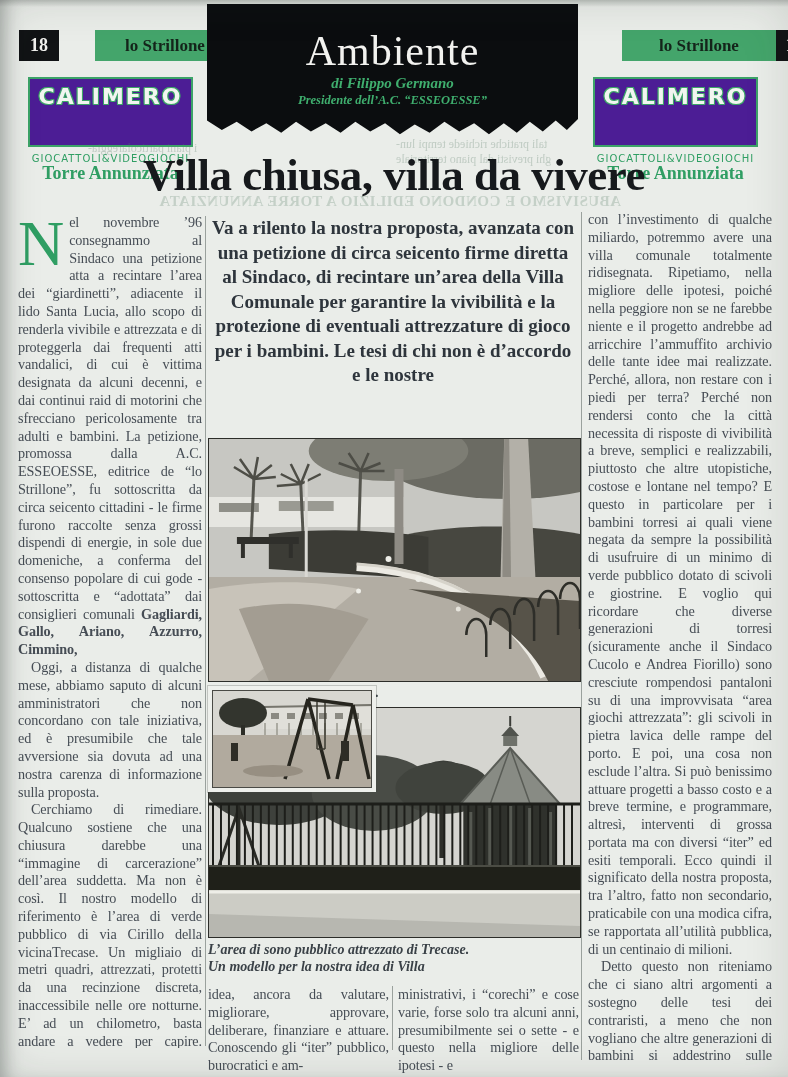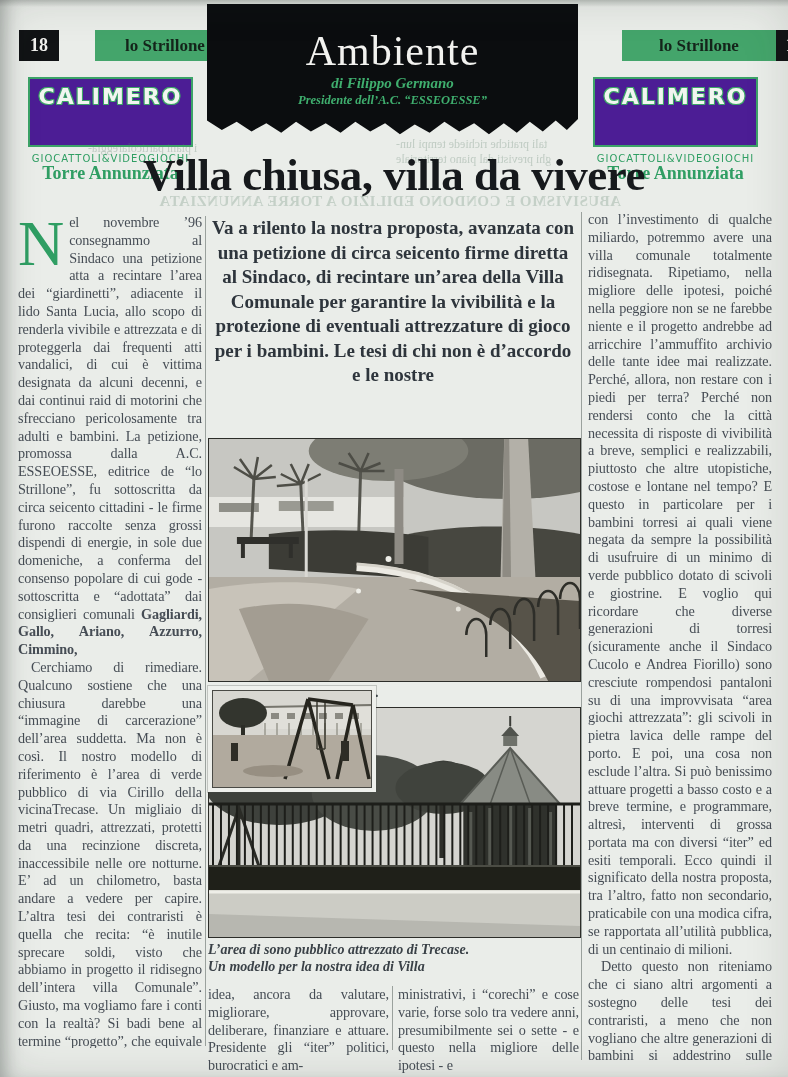--- a/index.html
+++ b/index.html
@@ -123,20 +123,21 @@
   <div class="ghost g4">ABUSIVISMO E CONDONO EDILIZIO A TORRE ANNUNZIATA</div>
 
   <h1 class="headline" style="margin:0;">Villa chiusa, villa da vivere</h1>
 
   <div class="vrule vr-left"></div>
   <div class="vrule vr-right"></div>
   <div class="vrule vr-bottom"></div>
 
   <div class="col-left bodytext">
     <p><span class="dropcap">N</span><span>el novembre ’96 consegnammo al Sindaco una petizione atta a recintare l’area dei “giardinetti”, adiacente il lido Santa Lucia, allo scopo di renderla vivibile e attrezzata e di proteggerla dai frequenti atti vandalici, di cui è vittima designata da alcuni decenni, e dai continui raid di motorini che sfrecciano pericolosamente tra adulti e bambini. La petizione, promossa dalla A.C. ESSEOESSE, editrice de “lo Strillone”, fu sottoscritta da circa seicento cittadini - le firme furono raccolte senza grossi dispendi di energie, in sole due domeniche, a conferma del consenso popolare di cui gode - sottoscritta e “adottata” dai consiglieri comunali </span><b>Gagliardi, Gallo, Ariano, Azzurro, Cimmino,</b></p>
+    <p class="ind">Oggi, a distanza di qualche mese, abbiamo saputo di alcuni amministratori che non concordano con tale iniziativa, ed è presumibile che tale avversione sia dovuta ad una nostra carenza di informazione sulla proposta.</p>
     <p class="ind">Cerchiamo di rimediare. Qualcuno sostiene che una chiusura darebbe una “immagine di carcerazione” dell’area suddetta. Ma non è così. Il nostro modello di riferimento è l’area di verde pubblico di via Cirillo della vicinaTrecase. Un migliaio di metri quadri, attrezzati, protetti da una recinzione discreta, inaccessibile nelle ore notturne. E’ ad un chilometro, basta andare a vedere per capire. L’altra tesi dei contraristi è quella che recita: “è inutile sprecare soldi, visto che abbiamo in progetto il ridisegno dell’intera villa Comunale”. Giusto, ma vogliamo fare i conti con la realtà? Si badi bene al termine “progetto”, che equivale a dire</p>
   </div>
 
   <div class="intro">Va a rilento la nostra proposta, avanzata con una petizione di circa seicento firme diretta al Sindaco, di recintare un’area della Villa Comunale per garantire la vivibilità e la protezione di eventuali attrezzature di gioco per i bambini. Le tesi di chi non è d’accordo e le nostre</div>
 
   <figure class="photo photo1" style="margin:0;">
     <svg viewBox="0 0 372 242" preserveAspectRatio="none">
       <rect x="0" y="0" width="372" height="140" fill="#c7c7c2"></rect>
       <rect x="0" y="58" width="195" height="30" fill="#e6e6e1"></rect>
       <rect x="10" y="64" width="40" height="9" fill="#8f8f88"></rect>
@@ -297,20 +298,20 @@
       <rect x="128" y="50" width="8" height="20" fill="#2e2d26"></rect>
       <ellipse cx="60" cy="80" rx="30" ry="6" fill="#978f82"></ellipse>
     </svg>
   </figure>
 
   <div class="caption cap2">
     <div>L’area di sono pubblico attrezzato di Trecase.</div>
     <div>Un modello per la nostra idea di Villa</div>
   </div>
 
-  <div class="bcol bcol-left bodytext">idea, ancora da valutare, migliorare, approvare, deliberare, finanziare e attuare. Presidente gli “iter” politici, burocratici e am-</div>
-  <div class="bcol bcol-mid bodytext">ministrativi, i “corechi” e cose varie, forse solo tra vedere anni, presumibilmente sei o sette - e questo nella migliore delle ipotesi - e</div>
+  <div class="bcol bcol-left bodytext">idea, ancora da valutare, migliorare, approvare, deliberare, finanziare e attuare. Conoscendo gli “iter” pubblico, burocratici e am-</div>
+  <div class="bcol bcol-mid bodytext">ministrativi, i “corechi” e cose varie, forse solo tra alcuni anni, presumibilmente sei o sette - e questo nella migliore delle ipotesi - e</div>
 
   <div class="col-right bodytext">
     <p>con l’investimento di qualche miliardo, potremmo avere una villa comunale totalmente ridisegnata. Ripetiamo, nella migliore delle ipotesi, poiché nella peggiore non se ne farebbe niente e il progetto andrebbe ad arricchire l’ammuffito archivio delle tante idee mai realizzate. Perché, allora, non restare con i piedi per terra? Perché non rendersi conto che la città necessita di risposte di vivibilità a breve, semplici e realizzabili, piuttosto che altre utopistiche, costose e lontane nel tempo? E questo in particolare per i bambini torresi ai quali viene negata da sempre la possibilità di usufruire di un minimo di verde pubblico dotato di scivoli e giostrine. E voglio qui ricordare che diverse generazioni di torresi (sicuramente anche il Sindaco Cucolo e Andrea Fiorillo) sono cresciute rompendosi pantaloni su di una improvvisata “area giochi attrezzata”: gli scivoli in pietra lavica delle rampe del porto. E poi, una cosa non esclude l’altra. Si può benissimo attuare progetti a basso costo e a breve termine, e programmare, altresì, interventi di grossa portata ma con diversi “iter” ed esiti temporali. Ecco quindi il significato della nostra proposta, tra l’altro, fatto non secondario, praticabile con una modica cifra, se rapportata all’utilità pubblica, di un centinaio di milioni.</p>
     <p class="ind">Detto questo non riteniamo che ci siano altri argomenti a sostegno delle tesi dei contraristi, a meno che non vogliano che altre generazioni di bambini si addestrino sulle rampe-scivolo del porto, e che nonni e genitori continuino a riposarsi o a leggere il giornale sui resti, malfermi, di qualche ex panchina.</p>
   </div>
 </div>
 
 </body></html>

